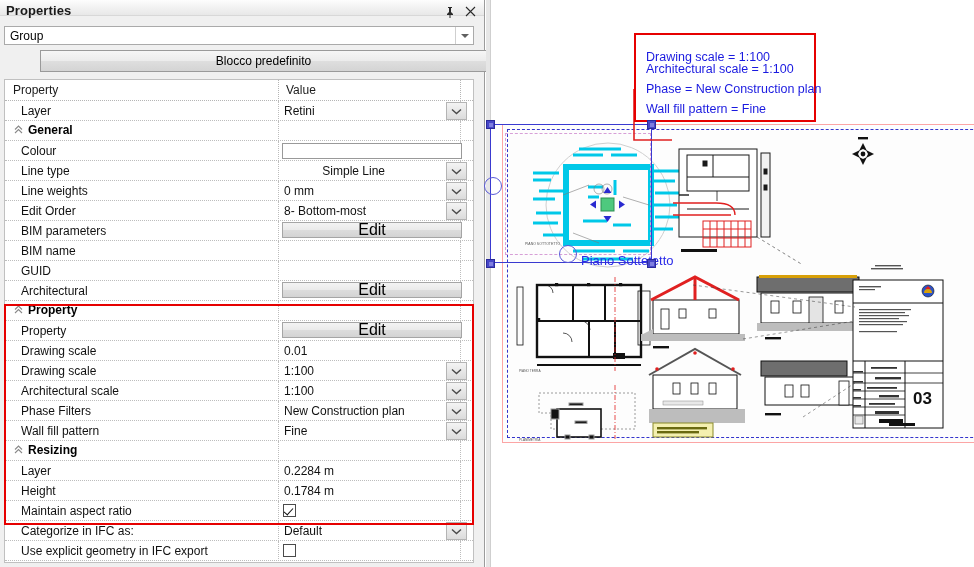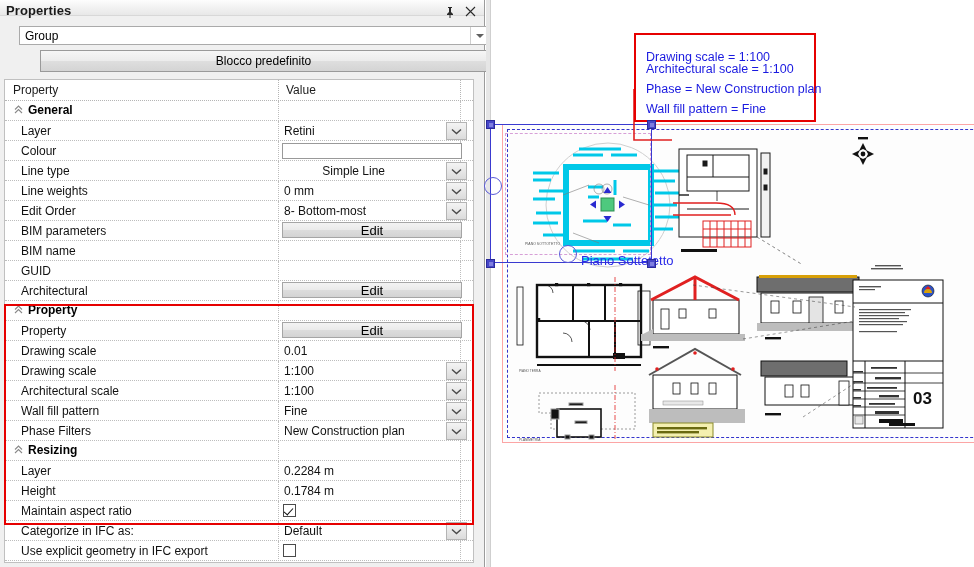--- a/index.html
+++ b/index.html
@@ -32,21 +32,21 @@
     position: absolute; top: 3px; width: 17px; height: 17px;
     display: flex; align-items: center; justify-content: center;
     cursor: pointer; color: #2a2a2a;
   }
   #pin-btn { right: 26px; font-size: 13px; font-weight: bold; }
   #close-btn { right: 5px; font-size: 14px; }
 
   
   .combo-row {
     position: absolute; left: 4px; top: 26px; width: 470px; height: 19px;
-    background: #ffffff; border: 1px solid #aaaaaa; margin-left: 15px;
+    background: #ffffff; border: 1px solid #aaaaaa;
   }
   .combo-text {
     position: absolute; left: 5px; top: 2px; font-size: 12px; color: #000;
   }
   .combo-arrow {
     position: absolute; right: 0; top: 0; width: 18px; height: 17px;
     border-left: 1px solid #cfcfcf;
     background: #ffffff;
     display: flex; align-items: center; justify-content: center;
   }
@@ -132,21 +132,21 @@
     position: absolute; right: 6px; top: 1px; width: 21px; height: 18px;
     background: linear-gradient(to bottom, #f4f4f4, #dcdcdc);
     border: 1px solid #b4b4b4;
     display: flex; align-items: center; justify-content: center; cursor: pointer;
   }
   .dd-arrow svg { display:block; }
   .edit-btn {
     position: absolute; left: 277px; top: 1px; width: 180px; height: 16px;
     background: linear-gradient(to bottom, #f3f3f3 0%, #eaeaea 48%, #dcdcdc 52%, #d3d3d3 100%);
     border: 1px solid #a5a5a5;
-    font-size: 13px; color: #000;
+    font-size: 16px; color: #000;
     display: flex; align-items: center; justify-content: center; cursor: pointer;
     font-family: inherit;
   }
   .colour-swatch-wrap {
     position: absolute; left: 277px; top: 2px; width: 180px; height: 16px;
     border: 1px solid #999; background: #fff; padding: 2px;
     cursor: pointer;
   }
   .colour-swatch { width: 100%; height: 100%; }
   .cb {
@@ -262,40 +262,40 @@
     </div>
 
     <div id="grid">
       <div class="hdr-row">
         <span class="hdr-cell hdr-prop">Property</span>
         <span class="hdr-sep"></span>
         <span class="hdr-cell hdr-val">Value</span>
         <span class="hdr-sep2"></span>
       </div>
       <div id="rows-host">
+          <div class="row">
+            <span class="row-label">Layer</span>
+            <span class="vline"></span>
+            <span class="vline2"></span>
+            <span class="val">Retini</span>
+            <span class="dd-arrow">
+              <svg width="11" height="7" viewBox="0 0 11 7">
+                <path d="M1 1.5L5.5 5.5 10 1.5" stroke="#4a4a4a" stroke-width="1.4" fill="none"></path>
+              </svg>
+            </span>
+          </div>
           <div class="row group">
             <span class="group-chevron"><svg width="9" height="9" viewBox="0 0 9 9">
                 <path d="M1 4.5L4.5 1 8 4.5M1 8L4.5 4.5 8 8" stroke="#8a8a8a" stroke-width="1.1" fill="none"></path>
               </svg></span>
             <span class="row-label">General</span>
             <span class="vline"></span>
             <span class="vline2"></span>
           </div>
           <div class="row">
-            <span class="row-label">Layer</span>
-            <span class="vline"></span>
-            <span class="vline2"></span>
-            <span class="val">Retini</span>
-            <span class="dd-arrow">
-              <svg width="11" height="7" viewBox="0 0 11 7">
-                <path d="M1 1.5L5.5 5.5 10 1.5" stroke="#4a4a4a" stroke-width="1.4" fill="none"></path>
-              </svg>
-            </span>
-          </div>
-          <div class="row">
             <span class="row-label">Colour</span>
             <span class="vline"></span>
             <span class="vline2"></span>
             <span class="colour-swatch-wrap"><span class="colour-swatch" style="background:#000000"></span></span>
           </div>
           <div class="row">
             <span class="row-label">Line type</span>
             <span class="vline"></span>
             <span class="vline2"></span>
             <span class="val right">Simple Line</span>
@@ -387,35 +387,35 @@
             <span class="vline"></span>
             <span class="vline2"></span>
             <span class="val">1:100</span>
             <span class="dd-arrow">
               <svg width="11" height="7" viewBox="0 0 11 7">
                 <path d="M1 1.5L5.5 5.5 10 1.5" stroke="#4a4a4a" stroke-width="1.4" fill="none"></path>
               </svg>
             </span>
           </div>
           <div class="row">
+            <span class="row-label">Phase Filters</span>
+            <span class="vline"></span>
+            <span class="vline2"></span>
+            <span class="val">New Construction plan</span>
+            <span class="dd-arrow">
+              <svg width="11" height="7" viewBox="0 0 11 7">
+                <path d="M1 1.5L5.5 5.5 10 1.5" stroke="#4a4a4a" stroke-width="1.4" fill="none"></path>
+              </svg>
+            </span>
+          </div>
+          <div class="row">
             <span class="row-label">Wall fill pattern</span>
             <span class="vline"></span>
             <span class="vline2"></span>
             <span class="val">Fine</span>
-            <span class="dd-arrow">
-              <svg width="11" height="7" viewBox="0 0 11 7">
-                <path d="M1 1.5L5.5 5.5 10 1.5" stroke="#4a4a4a" stroke-width="1.4" fill="none"></path>
-              </svg>
-            </span>
-          </div>
-          <div class="row">
-            <span class="row-label">Phase Filters</span>
-            <span class="vline"></span>
-            <span class="vline2"></span>
-            <span class="val">New Construction plan</span>
             <span class="dd-arrow">
               <svg width="11" height="7" viewBox="0 0 11 7">
                 <path d="M1 1.5L5.5 5.5 10 1.5" stroke="#4a4a4a" stroke-width="1.4" fill="none"></path>
               </svg>
             </span>
           </div>
           <div class="row group">
             <span class="group-chevron"><svg width="9" height="9" viewBox="0 0 9 9">
                 <path d="M1 4.5L4.5 1 8 4.5M1 8L4.5 4.5 8 8" stroke="#8a8a8a" stroke-width="1.1" fill="none"></path>
               </svg></span>

